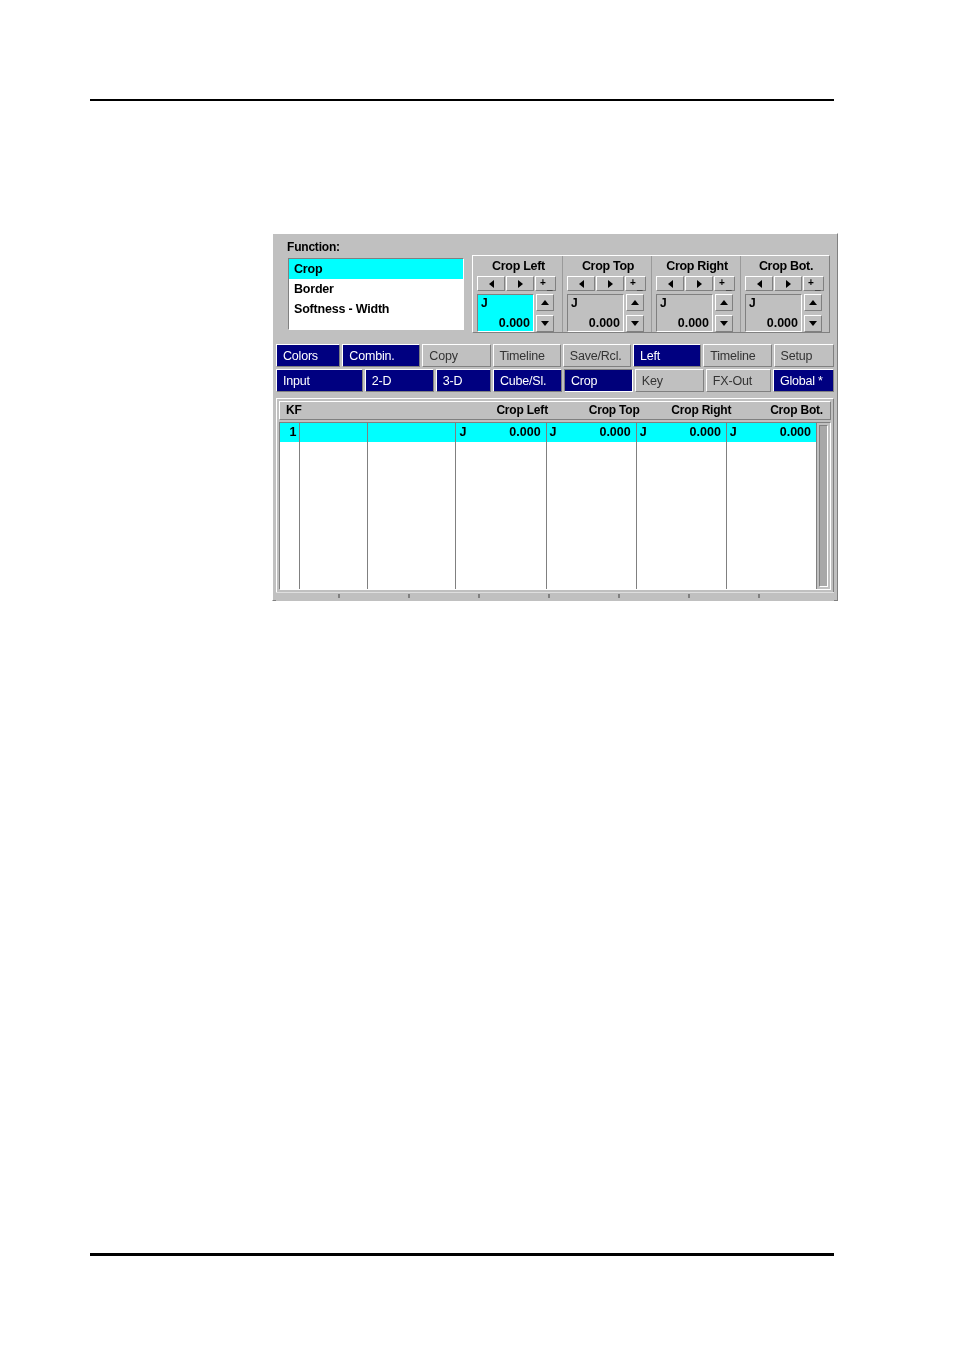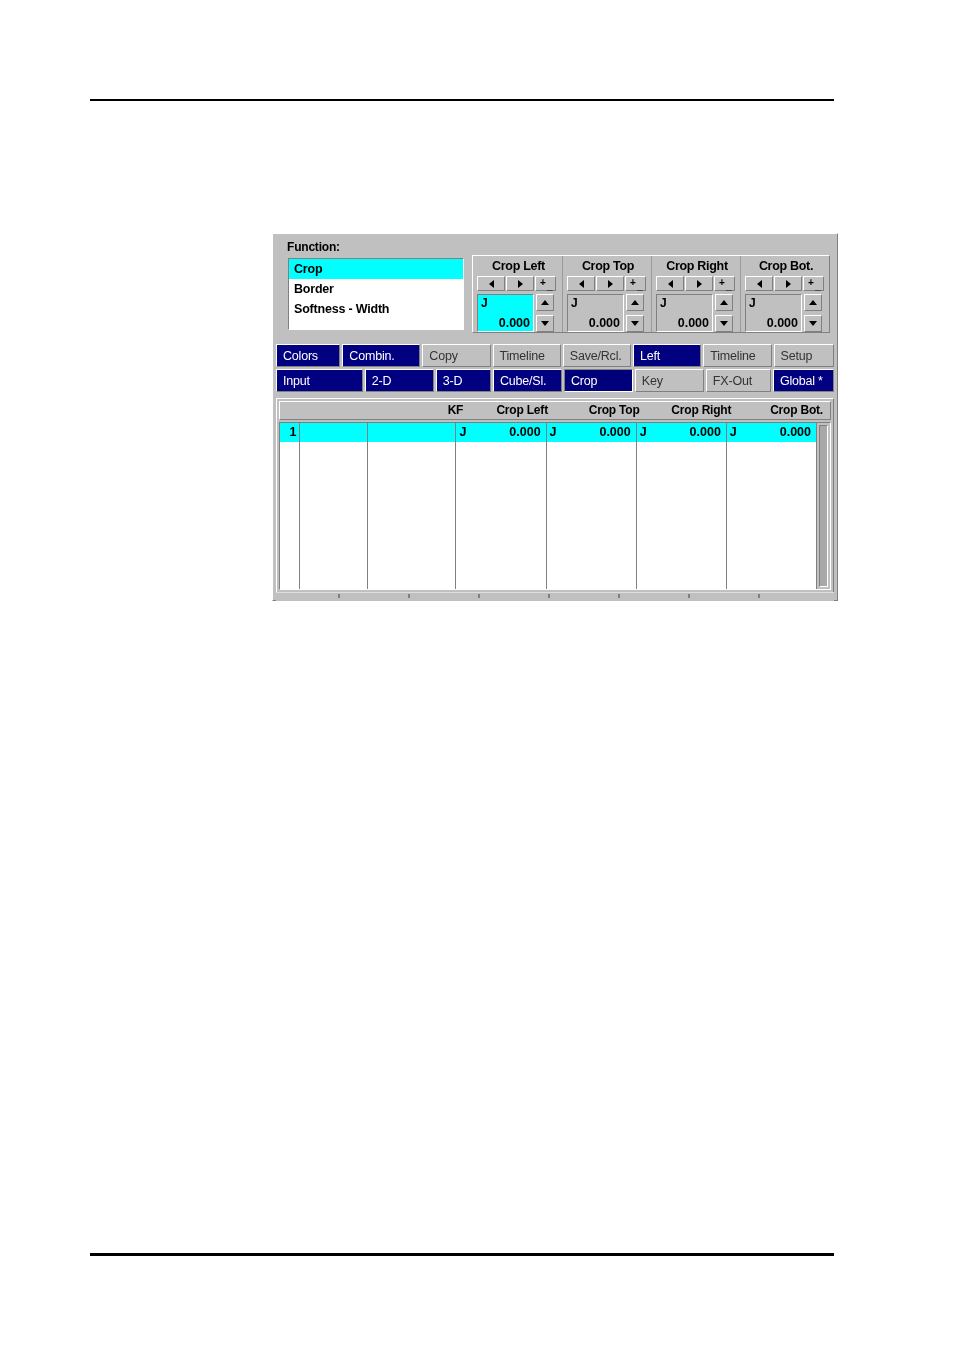--- a/index.html
+++ b/index.html
@@ -264,21 +264,21 @@
   }
   .th {
     font-weight: bold;
     font-size: 12px;
     line-height: 17px;
     letter-spacing: -0.2px;
     box-sizing: border-box;
     white-space: nowrap;
     overflow: hidden;
   }
-  .th.kf     { width: 186px; padding-left: 6px; text-align: right; }
+  .th.kf     { width: 186px; padding-left: 6px; text-align: left; }
   .th.val    { width: 93px;  padding-right: 7px; text-align: right; }
 
   .table-body {
     position: relative;
     display: flex;
     margin-top: 2px;
     height: 168px;
     background: #ffffff;
     border-top: 1px solid #808080;
     border-left: 1px solid #808080;

